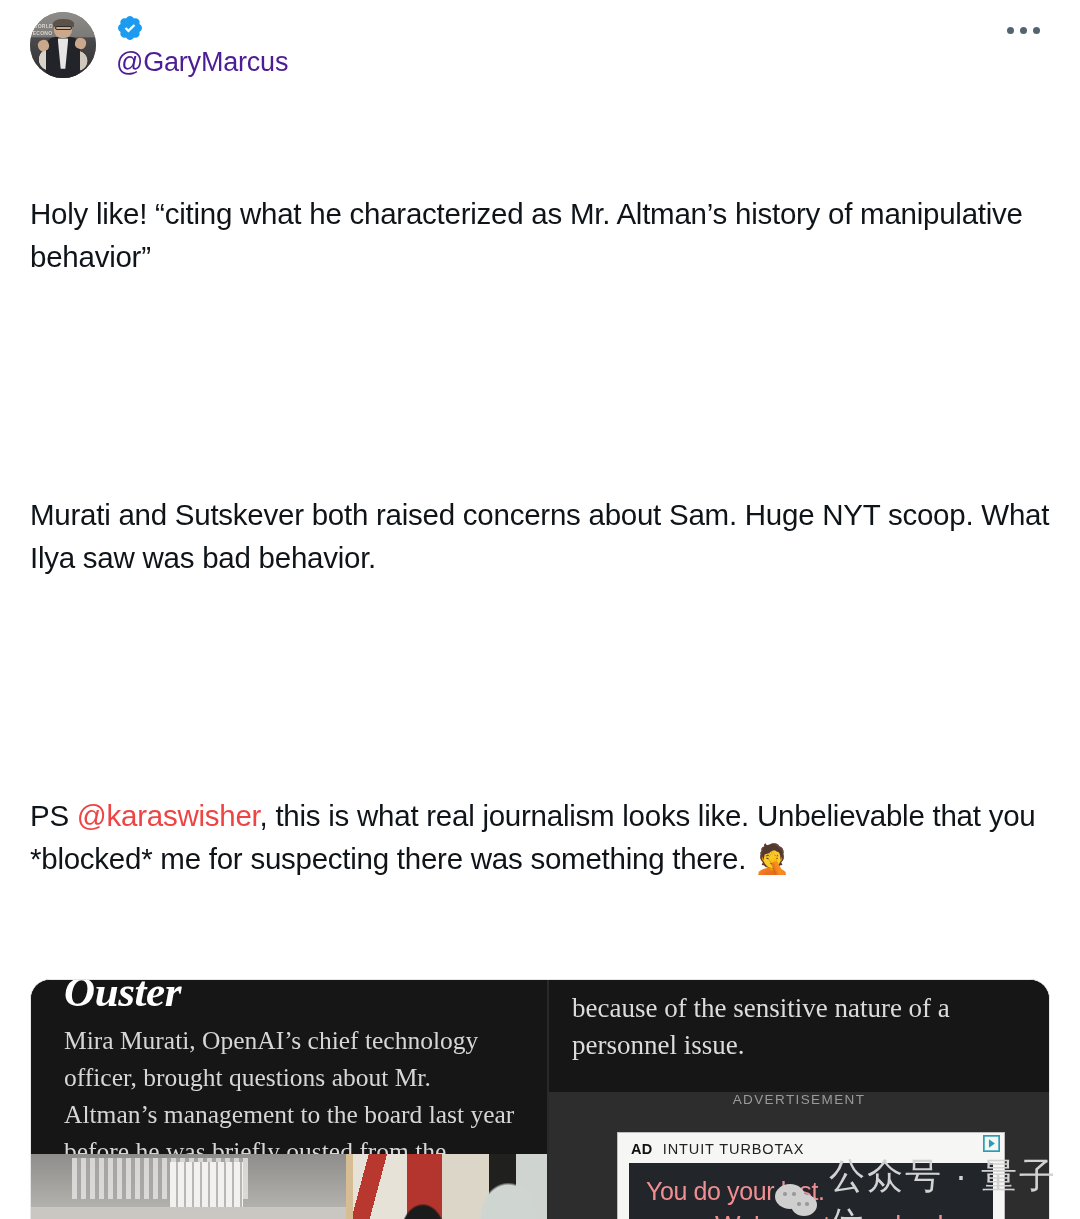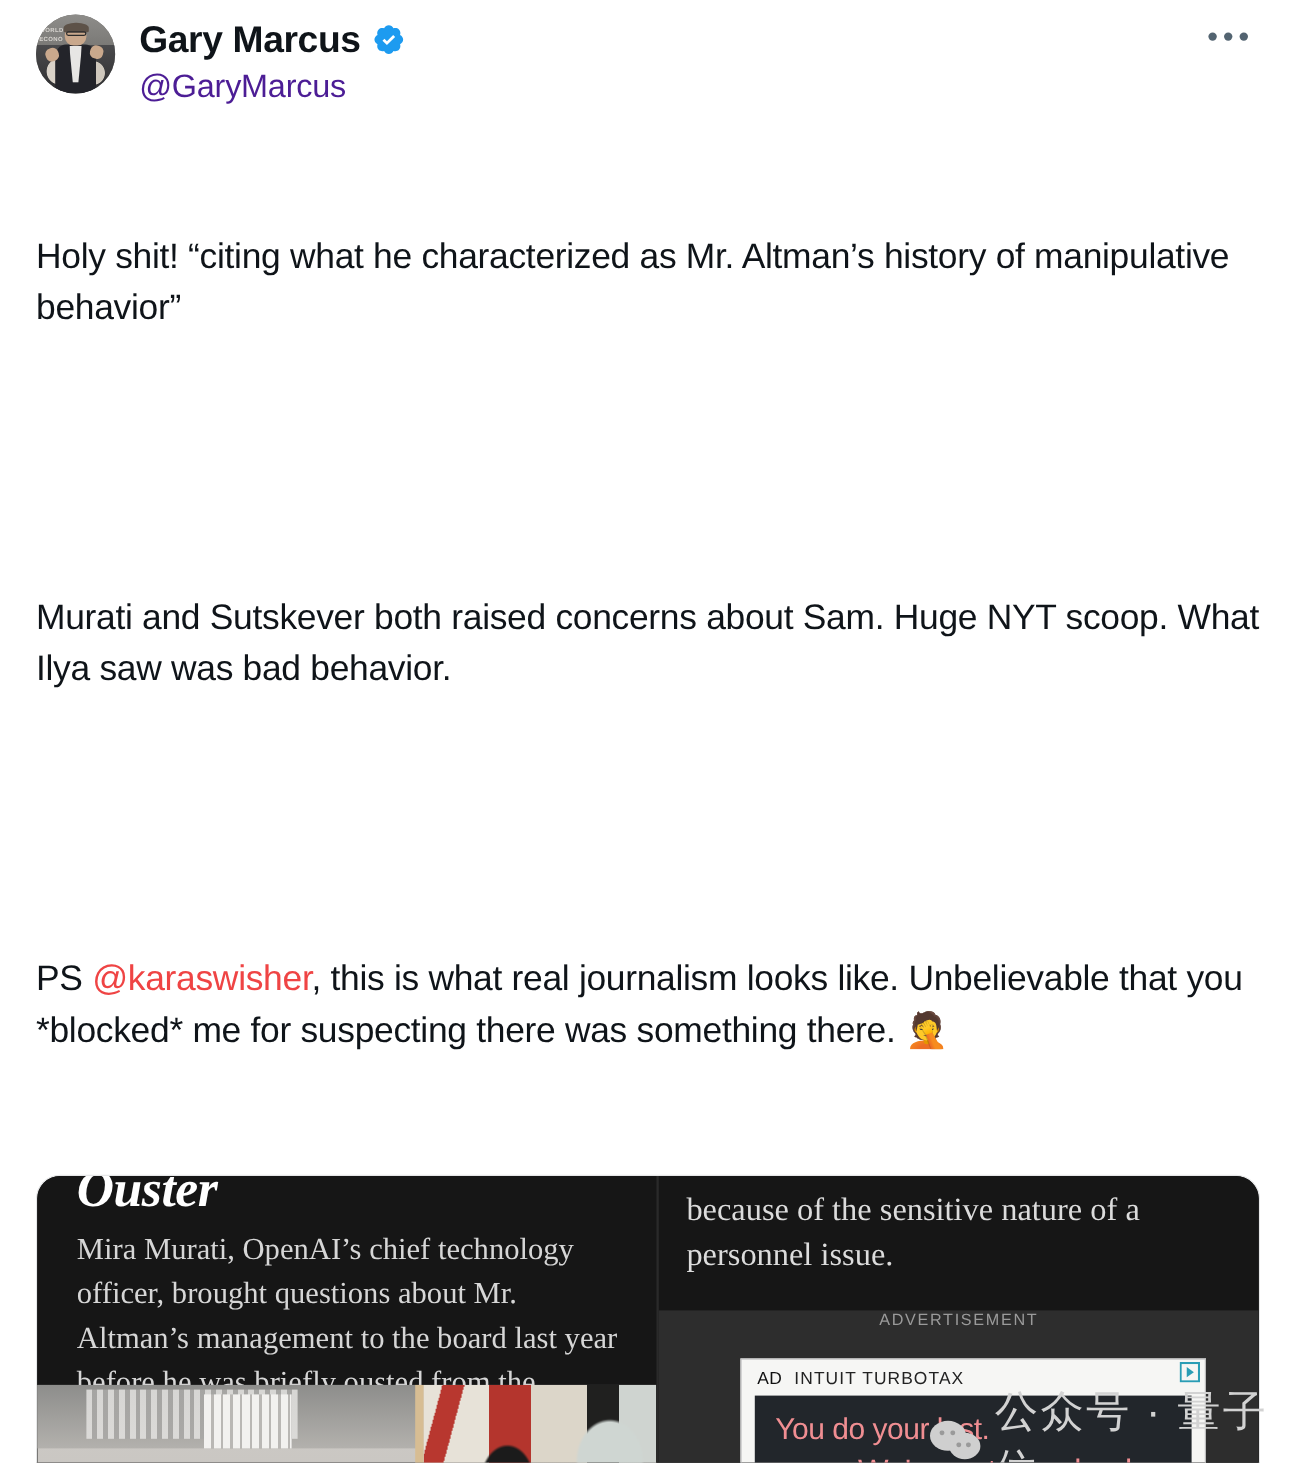--- a/index.html
+++ b/index.html
@@ -159,21 +159,21 @@
   }
   .ad-box {
     position:absolute; left: 68px; top: 40px;
     width: 388px; height: 310px;
     background: #f6f6f4; border: 1px solid #bdbdbd;
   }
   .ad-head {
     display:flex; align-items:center; gap:10px;
     padding: 8px 0 6px 13px; position:relative;
   }
-  .ad-head .ad-tag { font-size: 14.5px; font-weight: 400; color:#111; letter-spacing:.4px;text-align:right; }
+  .ad-head .ad-tag { font-size: 14.5px; font-weight: 700; color:#111; letter-spacing:.4px;text-align:right; }
   .ad-head .ad-brand { font-size: 14.5px; color:#222; letter-spacing: .9px; }
   .adchoices { position:absolute; right: 4px; top: 2px; width: 17px; height: 17px; }
   .ad-creative {
     margin: 0 11px; height: 190px; background:#22262b; position:relative; overflow:hidden;
   }
   .ad-l1 { position:absolute; left: 17px; top: 14px; font-size: 25px; color:#f08e92; font-weight:400; letter-spacing:-.4px;}
   .ad-l2 { position:absolute; left: 86px; top: 48px; font-size: 27px; color:#f08e92; font-weight:400; letter-spacing:-.4px;}
 
   .watermark {
     position:absolute; left: 775px; top: 1152px;
@@ -199,38 +199,37 @@
       <div class="av-shirt"></div>
       <div class="av-hl"></div>
       <div class="av-hr"></div>
       <div class="av-head"></div>
       <div class="av-hair"></div>
       <div class="av-glass"></div>
     </div>
 
     <div class="names">
       <div class="nameline">
-        <span class="dispname">Gary Marcus</span>
         <svg class="verified" viewBox="0 0 24 24">
           <path fill="#1d9bf0" d="M22.25 12c0-1.43-.88-2.67-2.19-3.34.46-1.39.2-2.9-.81-3.91s-2.52-1.27-3.91-.81C14.67 2.63 13.43 1.75 12 1.75s-2.67.88-3.34 2.19c-1.39-.46-2.9-.2-3.91.81s-1.27 2.52-.81 3.91C2.63 9.33 1.75 10.57 1.75 12s.88 2.67 2.19 3.34c-.46 1.39-.2 2.9.81 3.91s2.52 1.27 3.91.81c.67 1.31 1.91 2.19 3.34 2.19s2.67-.88 3.34-2.19c1.39.46 2.9.2 3.91-.81s1.27-2.52.81-3.91c1.31-.67 2.19-1.91 2.19-3.34z"></path>
           <path fill="#fff" d="M10.68 15.94l-3.2-3.2 1.41-1.42 1.79 1.79 4.43-4.43 1.42 1.41z"></path>
         </svg>
       </div>
       <div class="handle">@GaryMarcus</div>
     </div>
 
     <div class="more-btn">
       <i></i>
       <i></i>
       <i></i>
     </div>
   </div>
 
   <div class="body-text">
-    <div>Holy shit! “citing what he characterized as Mr. Altman’s history of manipulative behavior”</div>
+    <div>Holy like! “citing what he characterized as Mr. Altman’s history of manipulative behavior”</div>
     <div style="height:43px"></div>
     <div>Murati and Sutskever both raised concerns about Sam. Huge NYT scoop. What Ilya saw was bad behavior.</div>
     <div style="height:43px"></div>
     <div><span>PS </span><span class="mention">@karaswisher</span><span>, this is what real journalism looks like. Unbelievable that you *blocked* me for suspecting there was something there. </span><span class="emoji">🤦</span></div>
   </div>
 
   <div class="media">
 
     <div class="media-left">
       <div class="nyt-kicker">Ouster</div>

